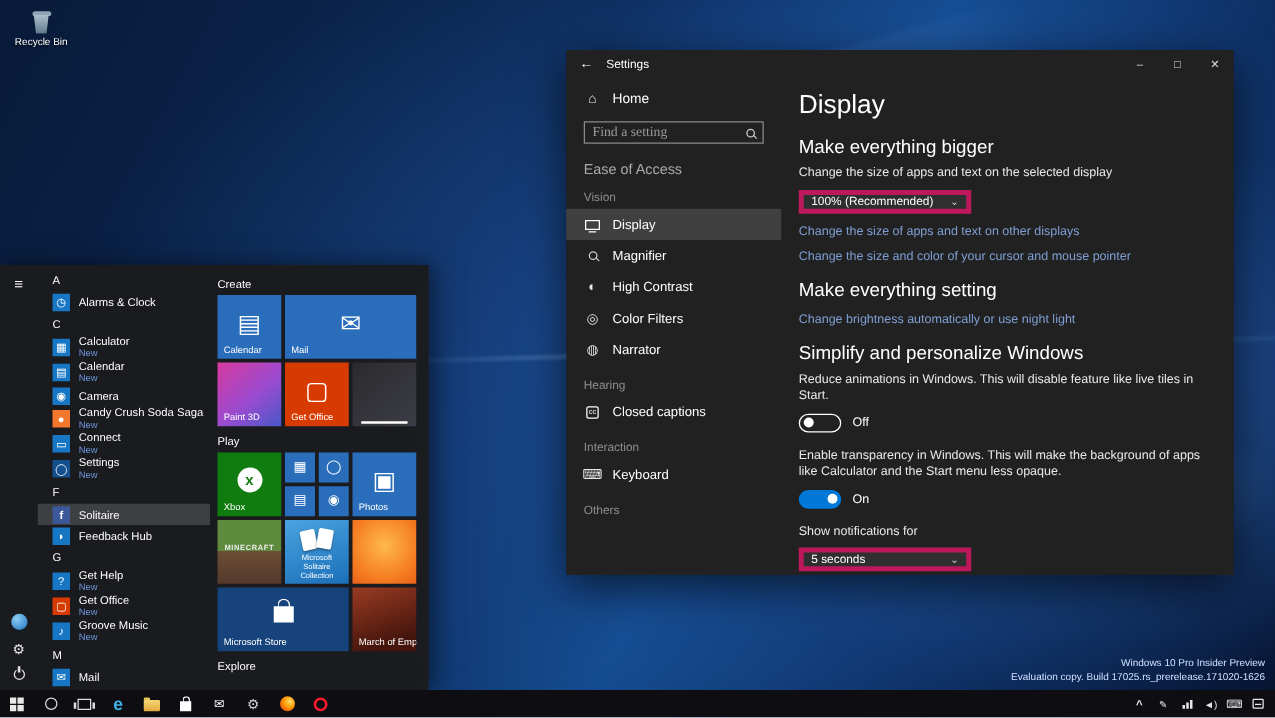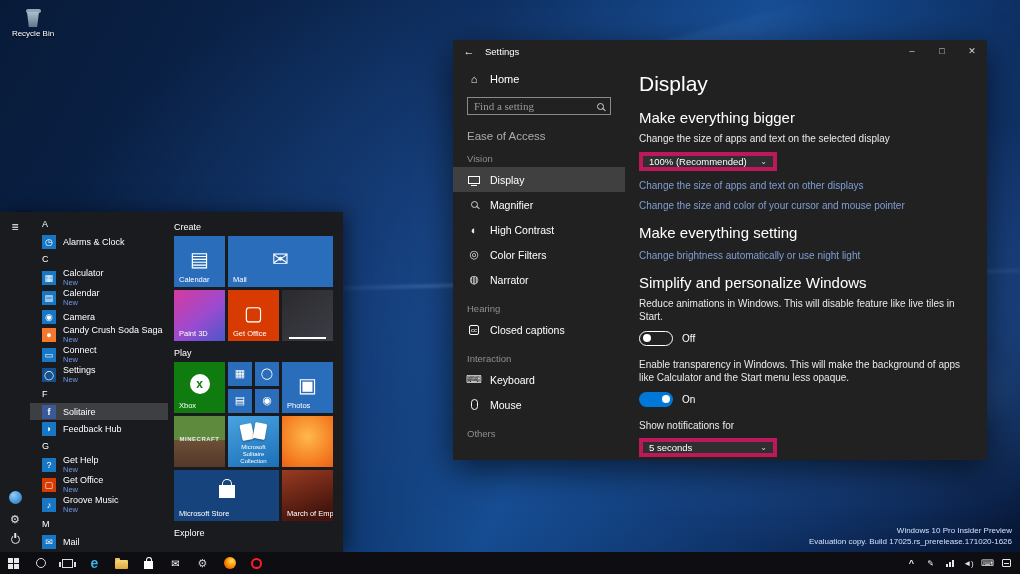--- a/index.html
+++ b/index.html
@@ -247,26 +247,20 @@
               <span class="cc-ic">cc</span>
             </span>
           <span>Closed captions</span>
         </div>
 
         <div class="nav-sec">Interaction</div>
         <div class="nav-item">
           <span class="nicon">⌨</span>
           <span>Keyboard</span>
         </div>
-        <div class="nav-item">
-          <span class="nicon">
-              <span class="mouse-ic"></span>
-            </span>
-          <span>Mouse</span>
-        </div>
 
         <div class="nav-sec">Others</div>
       </div>
 
       <div class="content">
         <div class="page-title">Display</div>
 
         <div class="sec-title">Make everything bigger</div>
         <div class="desc">Change the size of apps and text on the selected display</div>
         <div class="dropdown">

